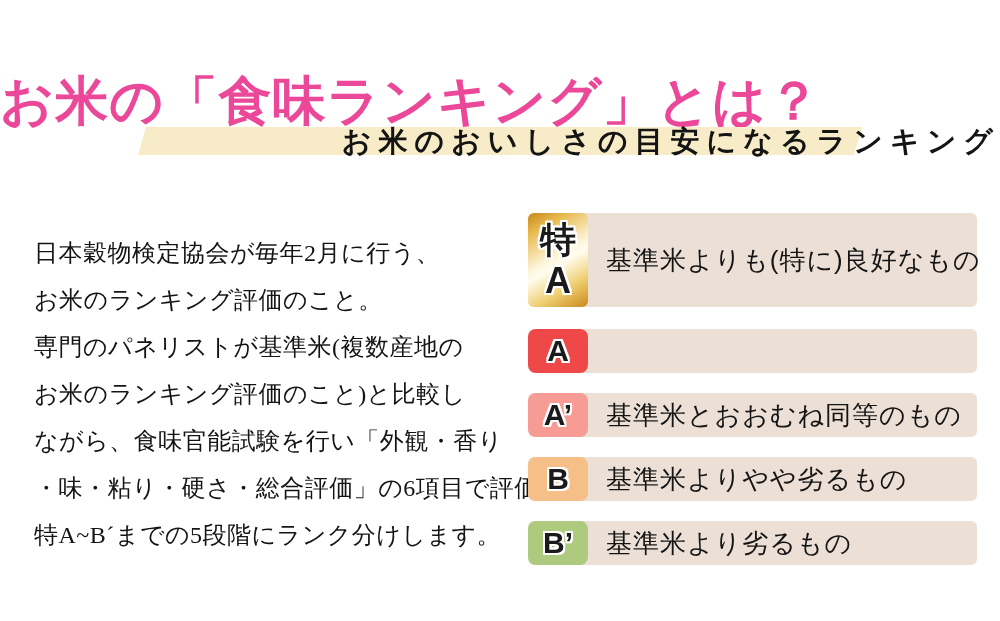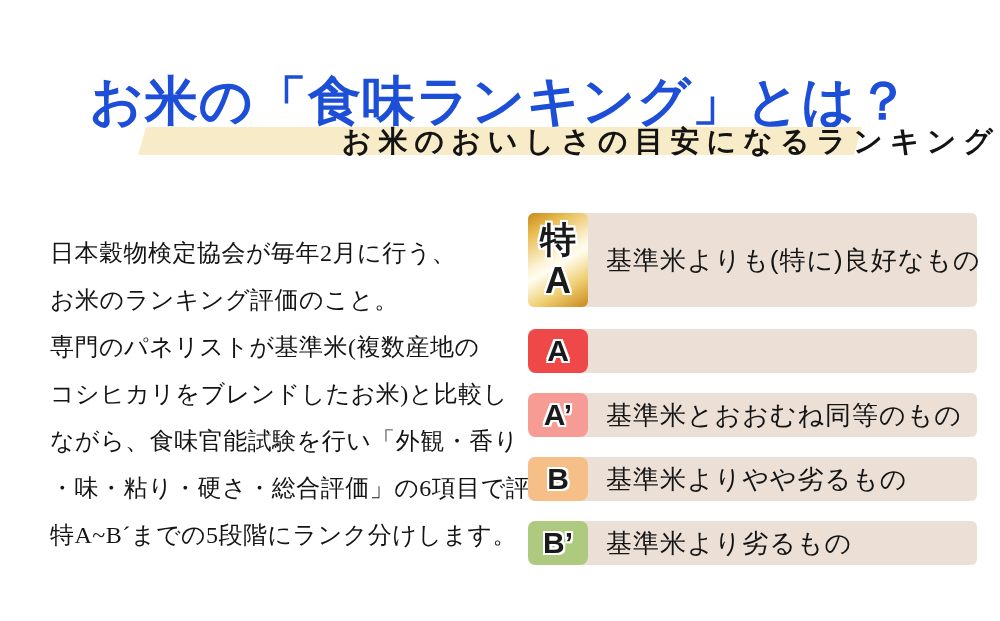--- a/index.html
+++ b/index.html
@@ -18,26 +18,25 @@
     height: 621px;
     background: #ffffff;
   }
 
   
   .page-title {
     position: absolute;
     top: 34px;
     left: 0;
     width: 100%;
-    text-align: center;
     font-size: 53px;
     font-weight: 600;
     letter-spacing: 1px;
     line-height: 1.2;
-    color: #1d4ed8;
+    color: #ec4899;
   }
   .subtitle-band {
     position: absolute;
     top: 127px;
     left: 50%;
     width: 716px;
     height: 28px;
     margin-left: -358px;
     background: #f7ecc7;
     transform: skewX(-16deg);
@@ -51,21 +50,21 @@
     font-size: 29px;
     font-weight: bold;
     letter-spacing: 7px;
     color: #141414;
   }
 
   
   .intro {
     position: absolute;
     top: 230px;
-    left: 50px;
+    left: 34px;
     width: 480px;
   }
   .intro-line {
     font-size: 24px;
     line-height: 47px;
     letter-spacing: 0.5px;
     white-space: nowrap;
   }
 
   
@@ -141,21 +140,21 @@
 
   <h1 class="page-title">お米の「食味ランキング」とは？</h1>
 
   <div class="subtitle-band"></div>
   <div class="subtitle-text">お米のおいしさの目安になるランキング</div>
 
   <div class="intro">
     <div class="intro-line">日本穀物検定協会が毎年2月に行う、</div>
     <div class="intro-line">お米のランキング評価のこと。</div>
     <div class="intro-line">専門のパネリストが基準米(複数産地の</div>
-    <div class="intro-line">コシヒカリをブレンドしたお米)と比較し</div>
+    <div class="intro-line">お米のランキング評価のこと)と比較し</div>
     <div class="intro-line">ながら、食味官能試験を行い「外観・香り</div>
     <div class="intro-line">・味・粘り・硬さ・総合評価」の6項目で評価。</div>
     <div class="intro-line">特A~B´までの5段階にランク分けします。</div>
   </div>
 
   <div class="ranks">
 
     <div class="rank-row special">
       <div class="rank-badge badge-gold">
         <span class="badge-letter">特</span>

